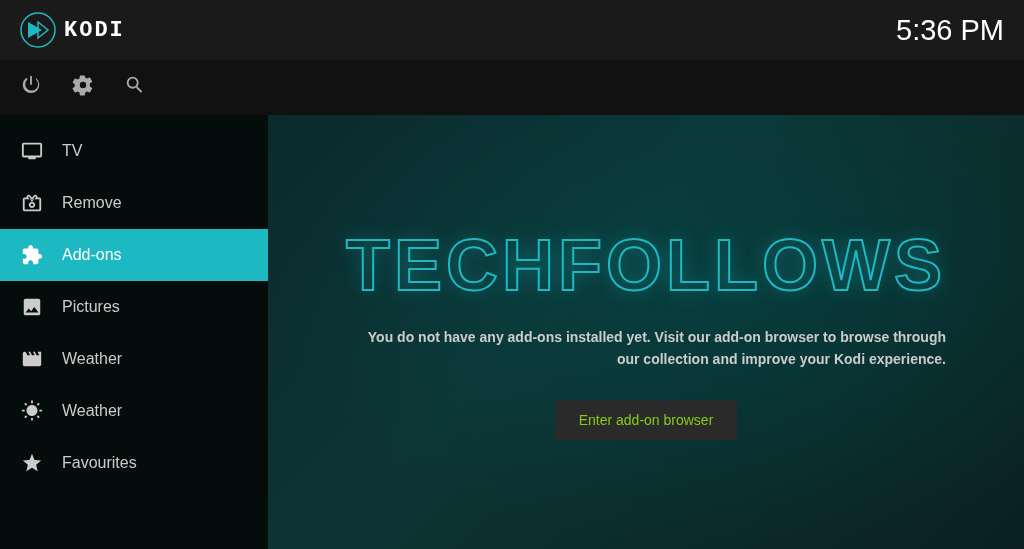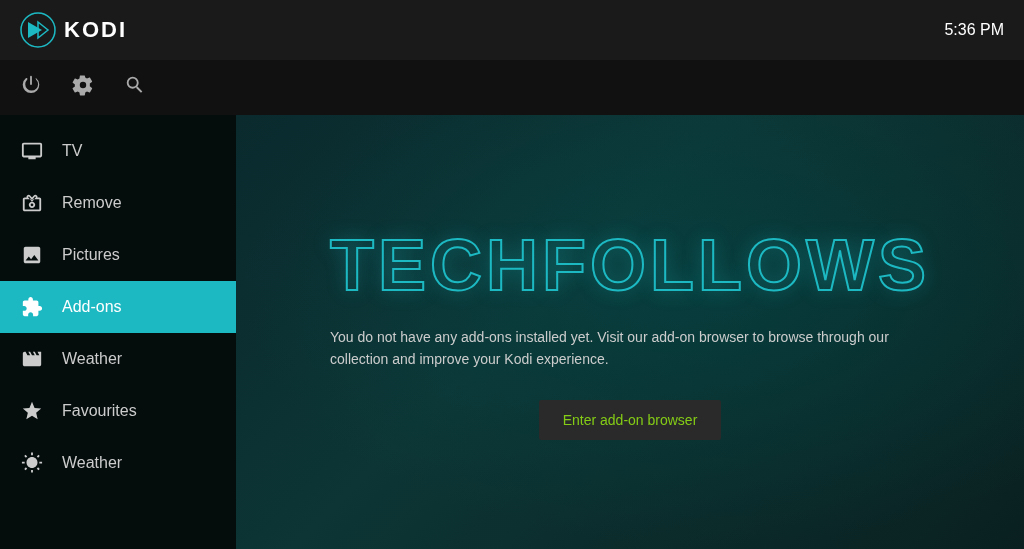--- a/index.html
+++ b/index.html
@@ -28,37 +28,38 @@
     .header-left {
       display: flex;
       align-items: center;
       gap: 12px;
     }
 
     .kodi-logo {
       display: flex;
       align-items: center;
       gap: 8px;
+      font-family: Liberation Mono, monospace;
     }
 
     .kodi-logo-icon {
       width: 36px;
       height: 36px;
     }
 
     .kodi-text {
       color: white;
       font-size: 22px;
       font-weight: bold;
       letter-spacing: 2px;
     }
 
     .header-time {
       color: white;
-      font-size: 16px;
+      font-size: 29px;
       font-weight: 300;
     }
 
     
     .toolbar {
       display: flex;
       align-items: center;
       background: #111;
       height: 55px;
       padding: 0 20px;
@@ -74,21 +75,21 @@
 
     
     .main {
       display: flex;
       flex: 1;
       overflow: hidden;
     }
 
     
     .sidebar {
-      width: 236px;
+      width: 268px;
       background: rgba(0,0,0,0.6);
       display: flex;
       flex-direction: column;
       padding-top: 10px;
       flex-shrink: 0;
     }
 
     .sidebar-item {
       display: flex;
       align-items: center;
@@ -147,26 +148,27 @@
       font-family: 'Arial', sans-serif;
       margin-bottom: 20px;
       text-shadow: 0 0 20px rgba(29,185,195,0.3);
       position: relative;
       z-index: 1;
     }
 
     .content-description {
       color: #ccc;
       font-size: 14px;
-      text-align: left;
+      text-align: right;
       max-width: 600px;
       line-height: 1.6;
       margin-bottom: 30px;
       position: relative;
       z-index: 1;
+      font-weight: bold;
     }
 
     .content-buttons {
       display: flex;
       gap: 20px;
       position: relative;
       z-index: 1;
     }
 
     .btn {
@@ -230,63 +232,63 @@
     <div class="sidebar-item">
       <span class="item-icon">
         <svg viewBox="0 0 24 24">
             <path d="M20 6h-2.18c.07-.19.18-.35.18-.58C18 4.08 16.92 3 15.58 3c-.62 0-1.2.27-1.59.72L12 6 9.99 3.72C9.59 3.27 9.01 3 8.42 3 7.08 3 6 4.08 6 5.42c0 .22.1.38.18.58H4c-1.1 0-2 .9-2 2v11c0 1.1.9 2 2 2h16c1.1 0 2-.9 2-2V8c0-1.1-.9-2-2-2zM8.42 5c.22 0 .43.1.57.25L12 9l3.01-3.75c.14-.15.34-.25.57-.25.36 0 .67.25.73.6l-4.31 5-4.31-5c.06-.35.37-.6.73-.6zM20 19H4V8h16v11zm-8-8.5c-1.93 0-3.5 1.57-3.5 3.5s1.57 3.5 3.5 3.5 3.5-1.57 3.5-3.5-1.57-3.5-3.5-3.5zm0 5c-.83 0-1.5-.67-1.5-1.5S11.17 12.5 12 12.5s1.5.67 1.5 1.5-.67 1.5-1.5 1.5z"></path>
           </svg>
       </span>
       <span>Remove</span>
     </div>
 
 
+    <div class="sidebar-item active">
+      <span class="item-icon">
+        <svg viewBox="0 0 24 24">
+            <path d="M20.5 11H19V7c0-1.1-.9-2-2-2h-4V3.5C13 2.12 11.88 1 10.5 1S8 2.12 8 3.5V5H4c-1.1 0-1.99.9-1.99 2v3.8H3.5c1.49 0 2.7 1.21 2.7 2.7s-1.21 2.7-2.7 2.7H2V20c0 1.1.9 2 2 2h3.8v-1.5c0-1.49 1.21-2.7 2.7-2.7 1.49 0 2.7 1.21 2.7 2.7V22H17c1.1 0 2-.9 2-2v-4h1.5c1.38 0 2.5-1.12 2.5-2.5S21.88 11 20.5 11z"></path>
+          </svg>
+      </span>
+      <span>Add-ons</span>
+    </div>
+
     <div class="sidebar-item">
       <span class="item-icon">
         <svg viewBox="0 0 24 24">
             <path d="M21 19V5c0-1.1-.9-2-2-2H5c-1.1 0-2 .9-2 2v14c0 1.1.9 2 2 2h14c1.1 0 2-.9 2-2zM8.5 13.5l2.5 3.01L14.5 12l4.5 6H5l3.5-4.5z"></path>
           </svg>
       </span>
       <span>Pictures</span>
     </div>
 
-    <div class="sidebar-item active">
-      <span class="item-icon">
-        <svg viewBox="0 0 24 24">
-            <path d="M20.5 11H19V7c0-1.1-.9-2-2-2h-4V3.5C13 2.12 11.88 1 10.5 1S8 2.12 8 3.5V5H4c-1.1 0-1.99.9-1.99 2v3.8H3.5c1.49 0 2.7 1.21 2.7 2.7s-1.21 2.7-2.7 2.7H2V20c0 1.1.9 2 2 2h3.8v-1.5c0-1.49 1.21-2.7 2.7-2.7 1.49 0 2.7 1.21 2.7 2.7V22H17c1.1 0 2-.9 2-2v-4h1.5c1.38 0 2.5-1.12 2.5-2.5S21.88 11 20.5 11z"></path>
-          </svg>
-      </span>
-      <span>Add-ons</span>
-    </div>
-
     <div class="sidebar-item">
       <span class="item-icon">
         <svg viewBox="0 0 24 24">
             <path d="M18 4l2 4h-3l-2-4h-2l2 4h-3l-2-4H8l2 4H7L5 4H4c-1.1 0-1.99.9-1.99 2L2 18c0 1.1.9 2 2 2h16c1.1 0 2-.9 2-2V4h-4z"></path>
           </svg>
       </span>
       <span>Weather</span>
     </div>
 
     <div class="sidebar-item">
       <span class="item-icon">
         <svg viewBox="0 0 24 24">
+            <path d="M6.76 4.84l-1.8-1.79-1.41 1.41 1.79 1.79 1.42-1.41zM4 10.5H1v2h3v-2zm9-9.95h-2V3.5h2V.55zm7.45 3.91l-1.41-1.41-1.79 1.79 1.41 1.41 1.79-1.79zm-3.21 13.7l1.79 1.8 1.41-1.41-1.8-1.79-1.4 1.4zM20 10.5v2h3v-2h-3zm-8-5c-3.31 0-6 2.69-6 6s2.69 6 6 6 6-2.69 6-6-2.69-6-6-6zm-1 16.95h2V19.5h-2v2.95zm-7.45-3.91l1.41 1.41 1.79-1.8-1.41-1.41-1.79 1.8z"></path>
+          </svg>
+      </span>
+      <span>Weather</span>
+    </div>
+
+    <div class="sidebar-item">
+      <span class="item-icon">
+        <svg viewBox="0 0 24 24">
             <path d="M12 17.27L18.18 21l-1.64-7.03L22 9.24l-7.19-.61L12 2 9.19 8.63 2 9.24l5.46 4.73L5.82 21z"></path>
           </svg>
       </span>
       <span>Favourites</span>
-    </div>
-
-    <div class="sidebar-item">
-      <span class="item-icon">
-        <svg viewBox="0 0 24 24">
-            <path d="M6.76 4.84l-1.8-1.79-1.41 1.41 1.79 1.79 1.42-1.41zM4 10.5H1v2h3v-2zm9-9.95h-2V3.5h2V.55zm7.45 3.91l-1.41-1.41-1.79 1.79 1.41 1.41 1.79-1.79zm-3.21 13.7l1.79 1.8 1.41-1.41-1.8-1.79-1.4 1.4zM20 10.5v2h3v-2h-3zm-8-5c-3.31 0-6 2.69-6 6s2.69 6 6 6 6-2.69 6-6-2.69-6-6-6zm-1 16.95h2V19.5h-2v2.95zm-7.45-3.91l1.41 1.41 1.79-1.8-1.41-1.41-1.79 1.8z"></path>
-          </svg>
-      </span>
-      <span>Weather</span>
     </div>
 
   </div>
 
   <div class="content">
     <div class="content-bg"></div>
 
     <div class="brand-title">TECHFOLLOWS</div>
 
     <p class="content-description">You do not have any add-ons installed yet. Visit our add-on browser to browse through our collection and improve your Kodi experience.</p>

